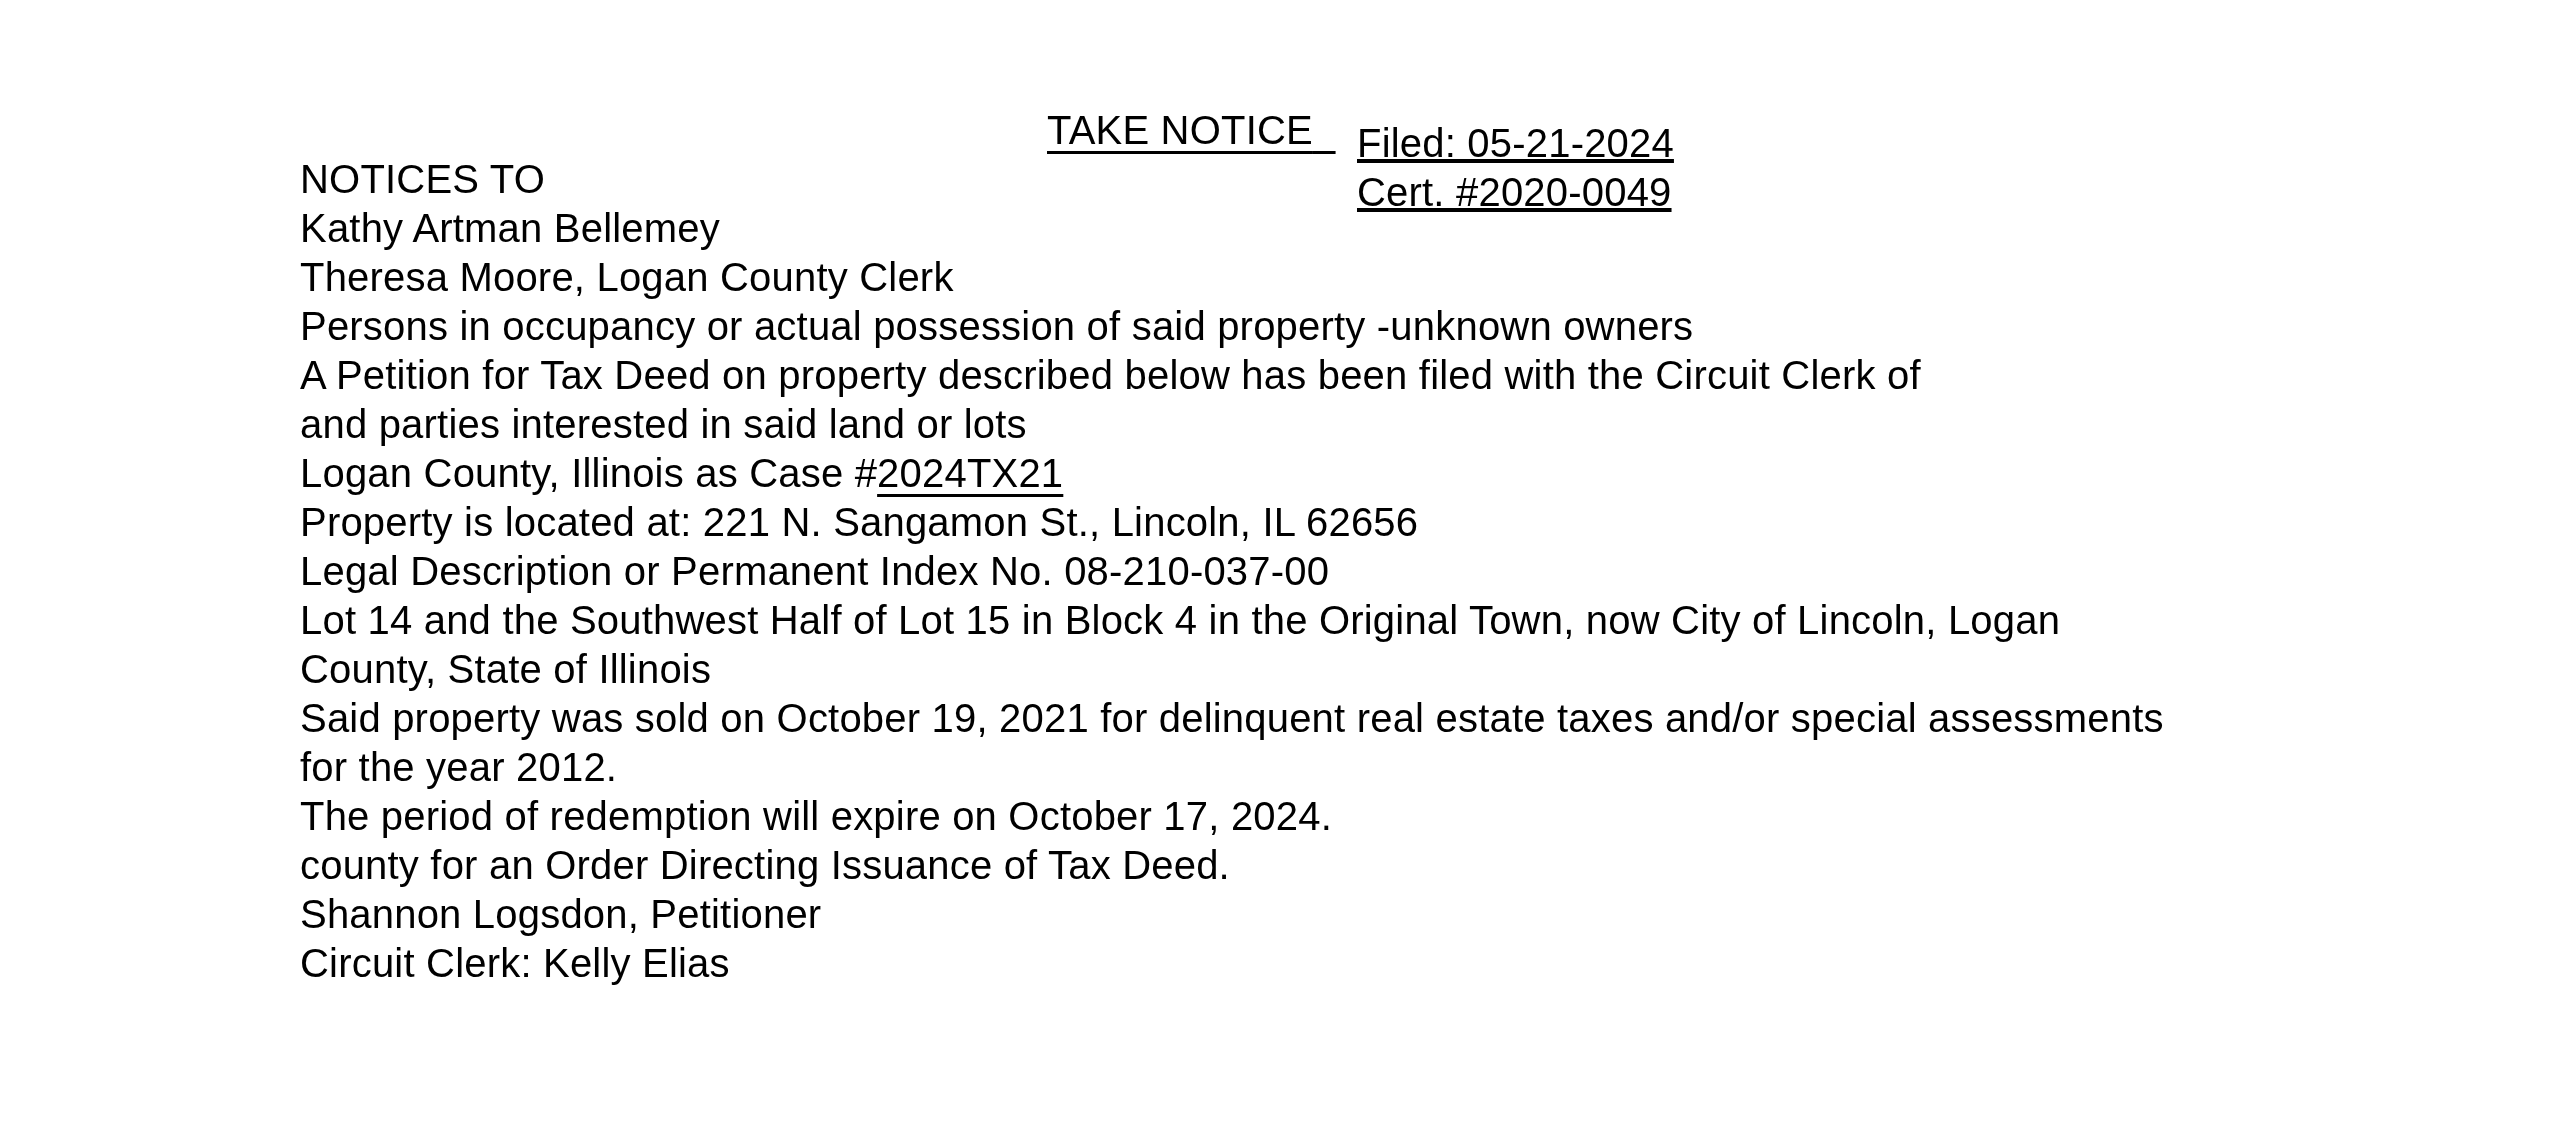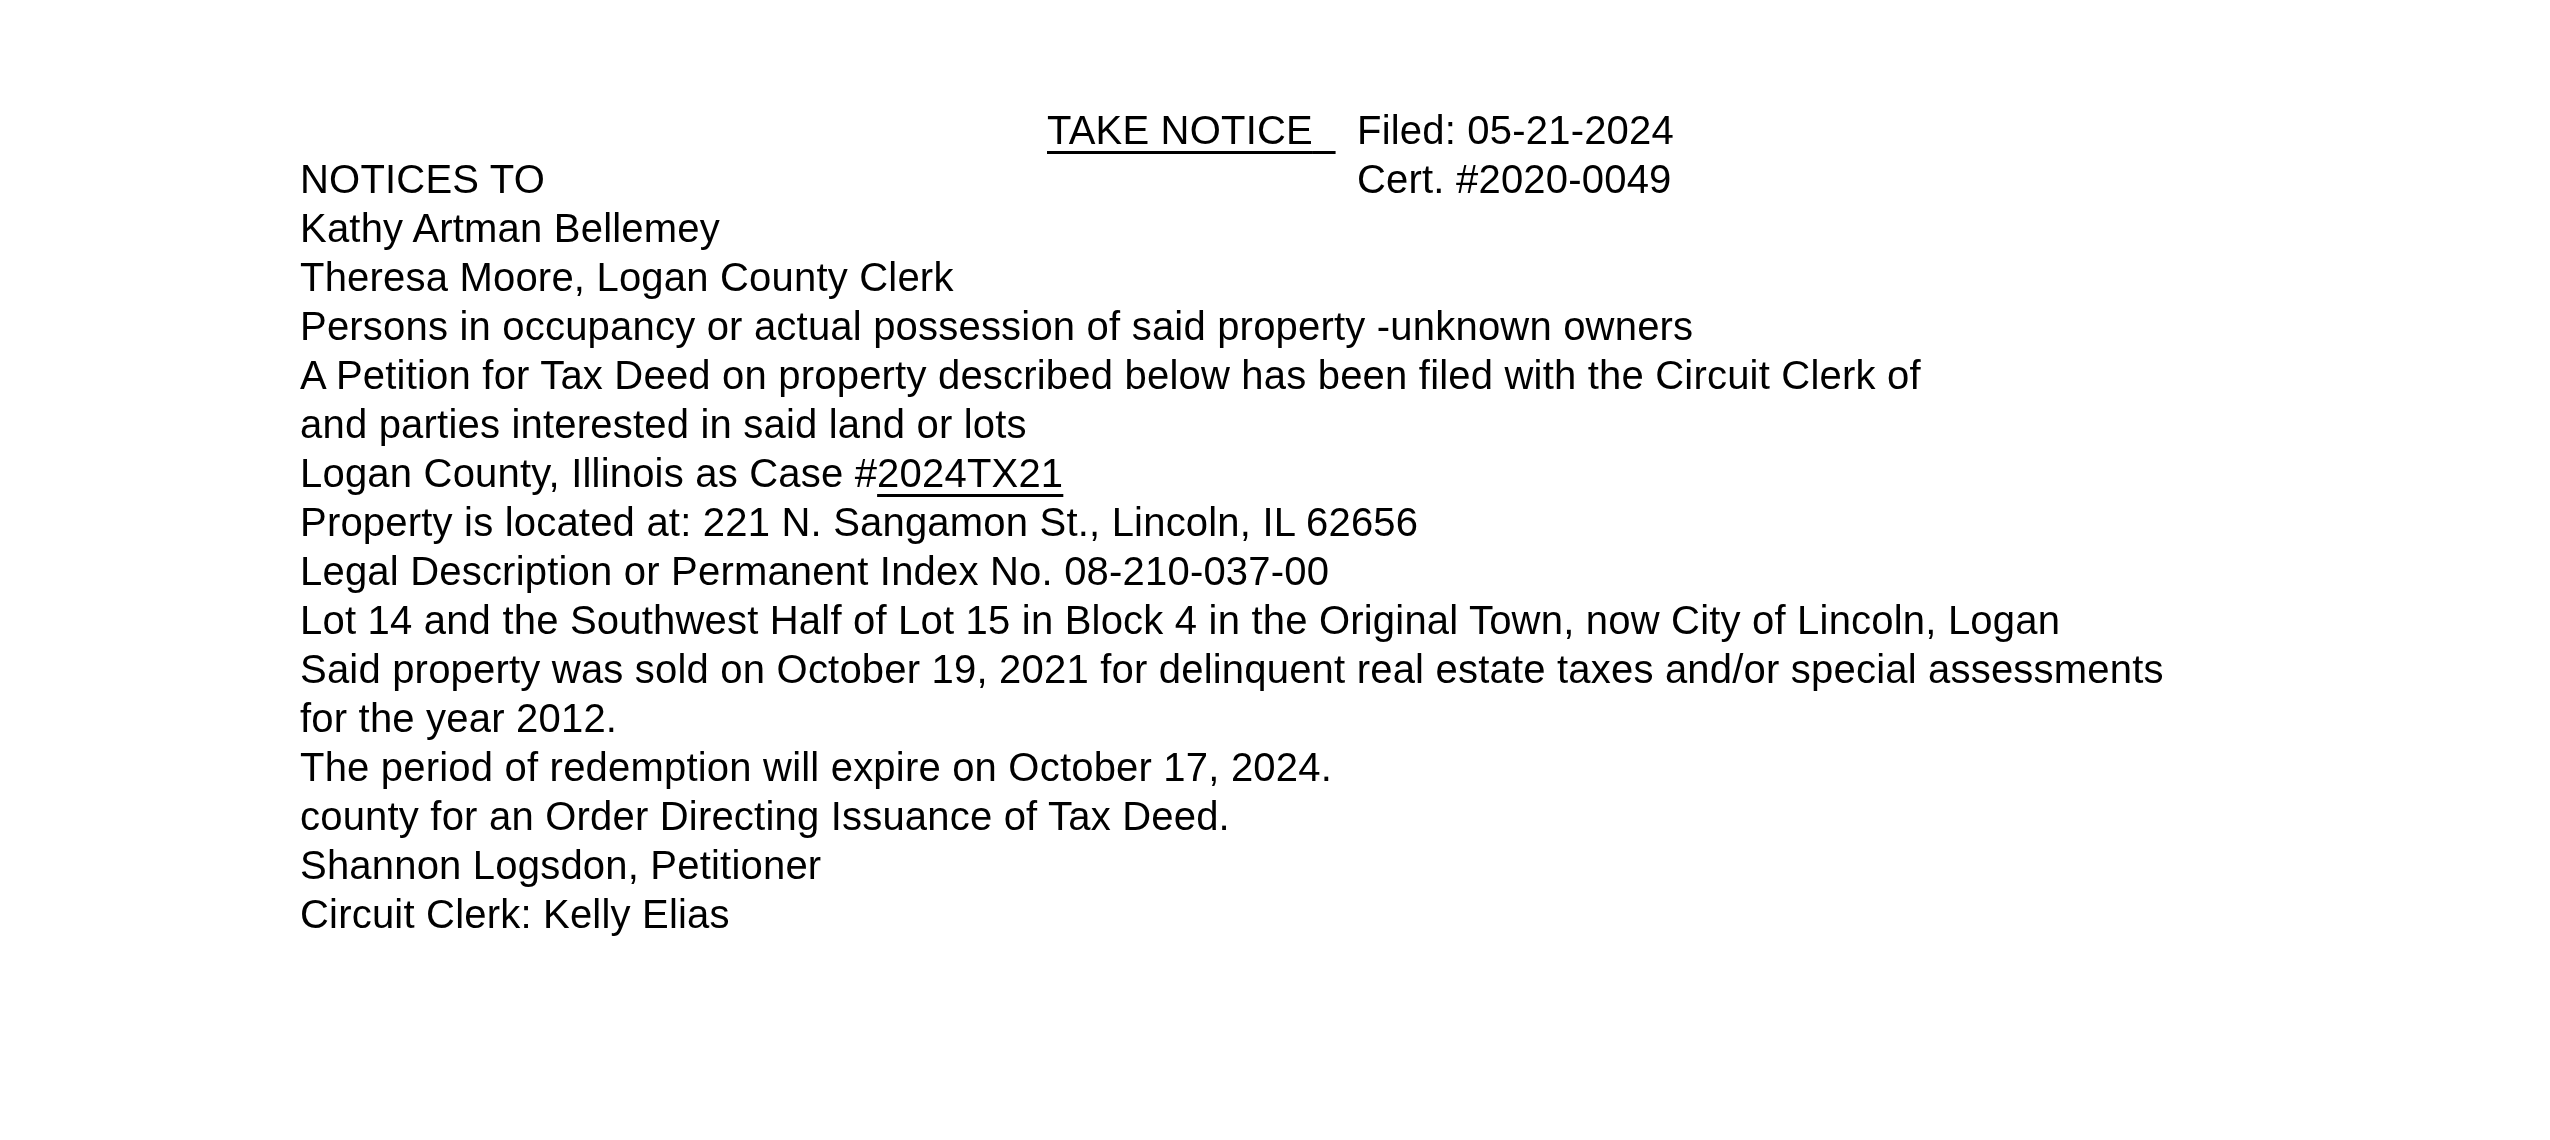--- a/index.html
+++ b/index.html
@@ -33,21 +33,22 @@
   .line {
     position: relative;
     height: 49px;
   }
   .indent-title {
     margin-left: 747px;
   }
   .col-right {
     position: absolute;
     left: 1057px;
-    top: 0;
+    top: 13px;
+    text-decoration: underline;
   }
   .u {
     text-decoration: underline;
     text-decoration-thickness: 3px;
     text-underline-offset: 7px;
     margin-top: 11px;
   }
   .u-wide::after {
     content: "\00a0\00a0";
   }
@@ -93,20 +94,23 @@
       <span>Property is located at: 221 N. Sangamon St., Lincoln, IL 62656</span>
     </div>
 
     <div class="line">
       <span>Legal Description or Permanent Index No. 08-210-037-00</span>
     </div>
 
     <div class="line">
       <span>Lot 14 and the Southwest Half of Lot 15 in Block 4 in the Original Town, now City of Lincoln, Logan</span>
     </div>
+    <div class="line">
+      <span>County, State of Illinois</span>
+    </div>
 
     <div class="line">
       <span>Said property was sold on October 19, 2021 for delinquent real estate taxes and/or special assessments</span>
     </div>
     <div class="line">
       <span>for the year 2012.</span>
     </div>
 
     <div class="line">
       <span>The period of redemption will expire on October 17, 2024.</span>

